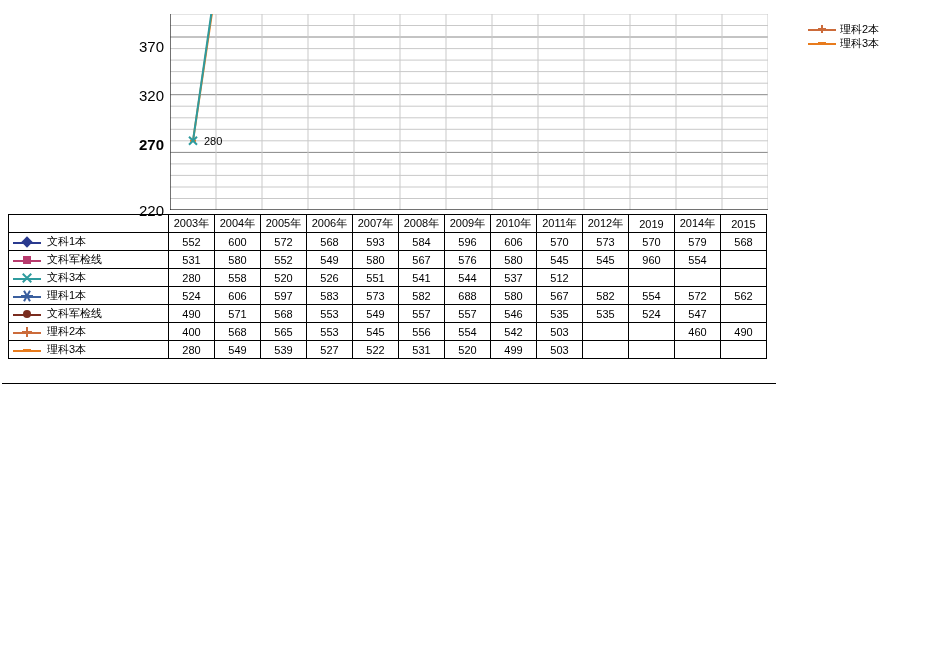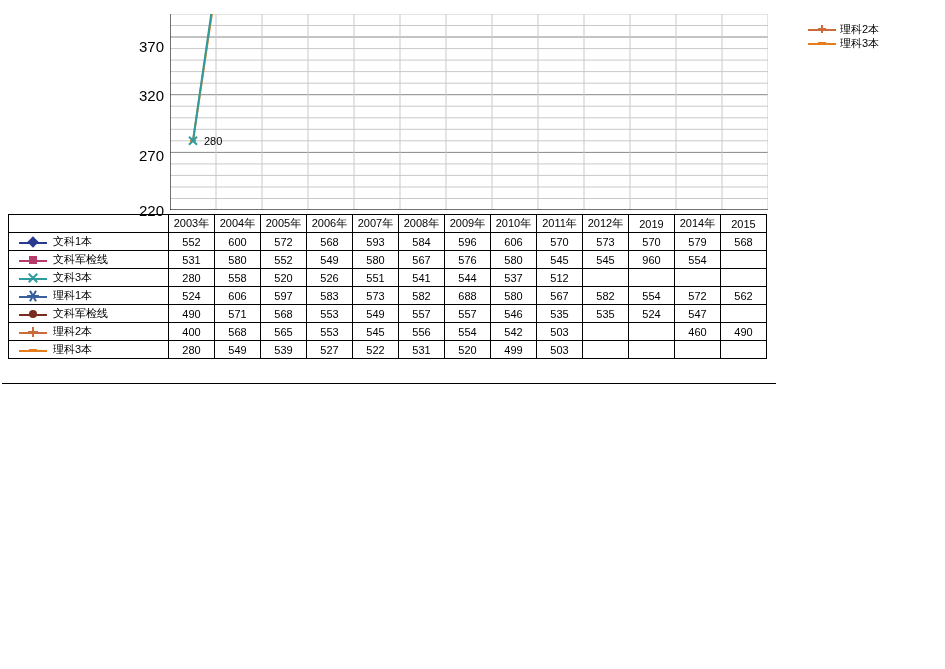--- a/index.html
+++ b/index.html
@@ -81,21 +81,21 @@
     height:17px;
     text-align:center;
     font-weight:normal;
     font-size:11px;
     white-space:nowrap;
     overflow:hidden;
   }
   .data-table .row-label {
     width:160px;
     text-align:center;
-    padding-left:10px;
+    padding-left:4px;
   }
   .row-label-inner{
     display:flex;
     align-items:center;
     gap:6px;
   }
   .series-swatch{
     display:inline-flex;
     width:28px;
     height:12px;
@@ -130,21 +130,21 @@
     width:774px;
     border-top:1px solid #000;
   }
 </style>
 </head>
 <body>
 <div class="page">
 
   <div class="yaxis-col">
     <span class="ytick" style="bottom:0;transform:translateY(50%);">220</span>
-    <span class="ytick" style="bottom:38px;">270</span>
+    <span class="ytick" style="bottom:49px;font-weight:bold;">270</span>
     <span class="ytick" style="bottom:98px;margin-left:28px;">320</span>
     <span class="ytick" style="bottom:147px;">370</span>
   </div>
 
   <div class="chart-wrap">
     <svg width="598" height="196">
 
       <g stroke="#c9c9c9" stroke-width="1">
         <line x1="0" y1="196" x2="598" y2="196"></line>
         <line x1="0" y1="184.5" x2="598" y2="184.5"></line>

